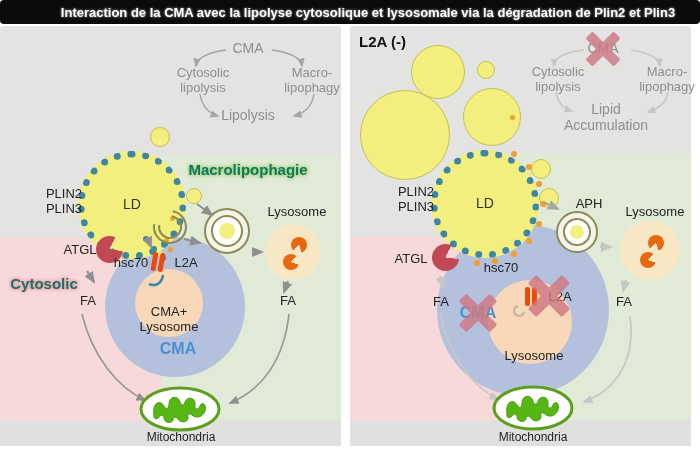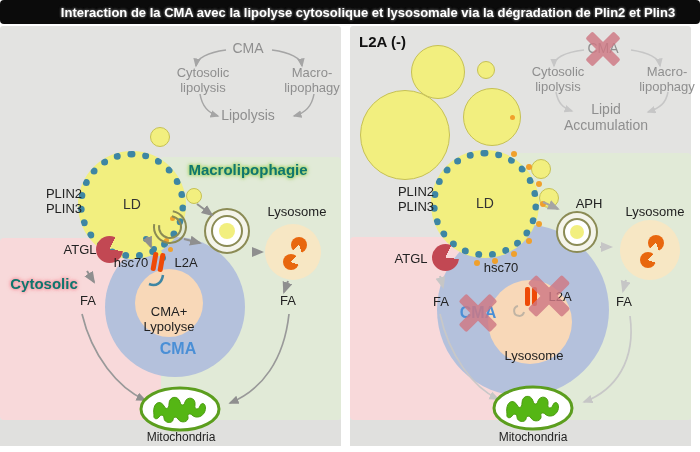--- a/index.html
+++ b/index.html
@@ -115,21 +115,21 @@
   <div class="lbl" style="left:80px;top:224px;">ATGL</div>
   <div class="pac pac-atgl" style="left:96px;top:210px;"></div>
 
   <div class="circle blue-c" style="left:105px;top:211px;width:140px;height:140px;"></div>
   <div class="circle peach-c" style="left:135px;top:243px;width:68px;height:68px;"></div>
   <div class="lbl" style="left:131px;top:237px;">hsc70</div>
   <div class="bar" style="left:152px;top:226px;transform:rotate(10deg);"></div>
   <div class="bar" style="left:159px;top:227px;transform:rotate(10deg);"></div>
   <div class="lbl" style="left:186px;top:237px;">L2A</div>
   <div class="lbl" style="left:169px;top:294px;">CMA+
-Lypolyse</div>
+Lysosome</div>
   <div class="lbl cma-blue" style="left:178px;top:323px;">CMA</div>
 
   <div class="lbl" style="left:88px;top:275px;">FA</div>
   <div class="lbl" style="left:288px;top:275px;">FA</div>
 
   <div class="lbl small-lbl" style="left:181px;top:412px;">Mitochondria</div>
 
   <svg class="overlay" width="341" height="420" viewBox="0 0 341 420">
     <defs>
       <marker id="m-gray" markerWidth="7" markerHeight="7" refX="5" refY="2.5" orient="auto">

